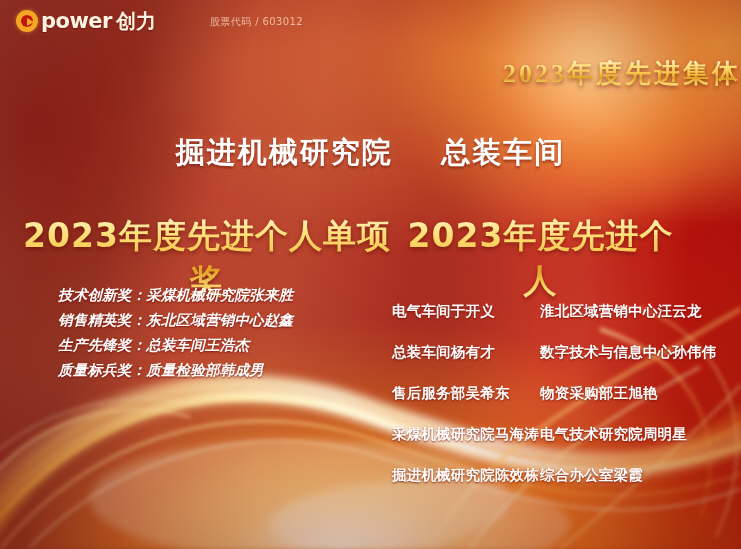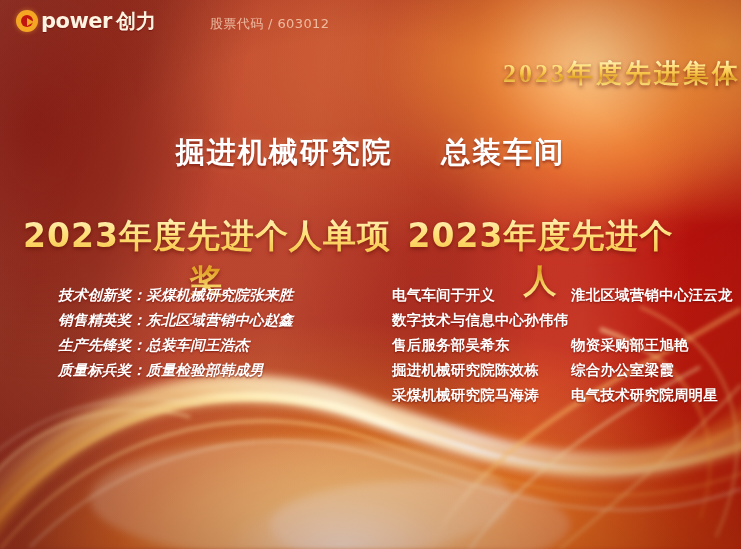--- a/index.html
+++ b/index.html
@@ -100,21 +100,21 @@
     color: #fdf3e0; line-height: 1;
     text-shadow: 0 1px 1px rgba(90,0,0,0.5);
   }
   .logo-cn {
     font-size: 20px; font-weight: 700; color: #fdf3e0; line-height: 1;
     margin-left: 1px;
     text-shadow: 0 1px 1px rgba(90,0,0,0.5);
   }
   .logo-sub {
     margin-top: 5px; margin-left: 54px;
-    font-size: 13px; letter-spacing: 0.4px;
+    font-size: 10px; letter-spacing: 0.4px;
     color: rgba(255,225,200,0.72);
   }
 
   
   .gold-text {
     background: linear-gradient(180deg, #fff3c4 0%, #ffe07a 22%, #f5c144 48%, #e0a024 62%, #f7d56a 82%, #ffeaa0 100%);
     -webkit-background-clip: text;
     background-clip: text;
     color: transparent;
     -webkit-text-fill-color: transparent;
@@ -163,21 +163,21 @@
     position: absolute; left: 392px; top: 285px;
     display: flex; flex-direction: column; gap: 4px;
   }
   .list-right .row {
     display: flex; align-items: baseline;
     font-size: 14.5px; font-weight: 700; color: #ffffff;
     letter-spacing: 0.2px; line-height: 1.45;
     text-shadow: 0 1px 2px rgba(110,10,0,0.75);
     white-space: nowrap;
   }
-  .list-right .col-a { width: 179px; }
+  .list-right .col-a { width: 148px; margin-top: 16px; }
   .list-right .col-b { }
 </style>
 </head>
 <body>
 
 <div id="poster">
 
   <div class="bg-base"></div>
   <div class="bg-folds"></div>
   <div class="bg-leftdark"></div>
@@ -261,29 +261,30 @@
     <div class="row">生产先锋奖：总装车间王浩杰</div>
     <div class="row">质量标兵奖：质量检验部韩成男</div>
   </div>
 
   <div class="list-right">
     <div class="row">
       <span class="col-a">电气车间于开义</span>
       <span class="col-b">淮北区域营销中心汪云龙</span>
     </div>
     <div class="row">
+      <span class="col-a">总装车间杨有才</span>
       <span class="col-b">数字技术与信息中心孙伟伟</span>
     </div>
     <div class="row">
       <span class="col-a">售后服务部吴希东</span>
       <span class="col-b">物资采购部王旭艳</span>
     </div>
     <div class="row">
+      <span class="col-a">采煤机械研究院马海涛</span>
+      <span class="col-b">电气技术研究院周明星</span>
+    </div>
+    <div class="row">
       <span class="col-a">掘进机械研究院陈效栋</span>
       <span class="col-b">综合办公室梁霞</span>
     </div>
-    <div class="row">
-      <span class="col-a">采煤机械研究院马海涛</span>
-      <span class="col-b">电气技术研究院周明星</span>
-    </div>
   </div>
 
 </div>
 
 </body></html>

